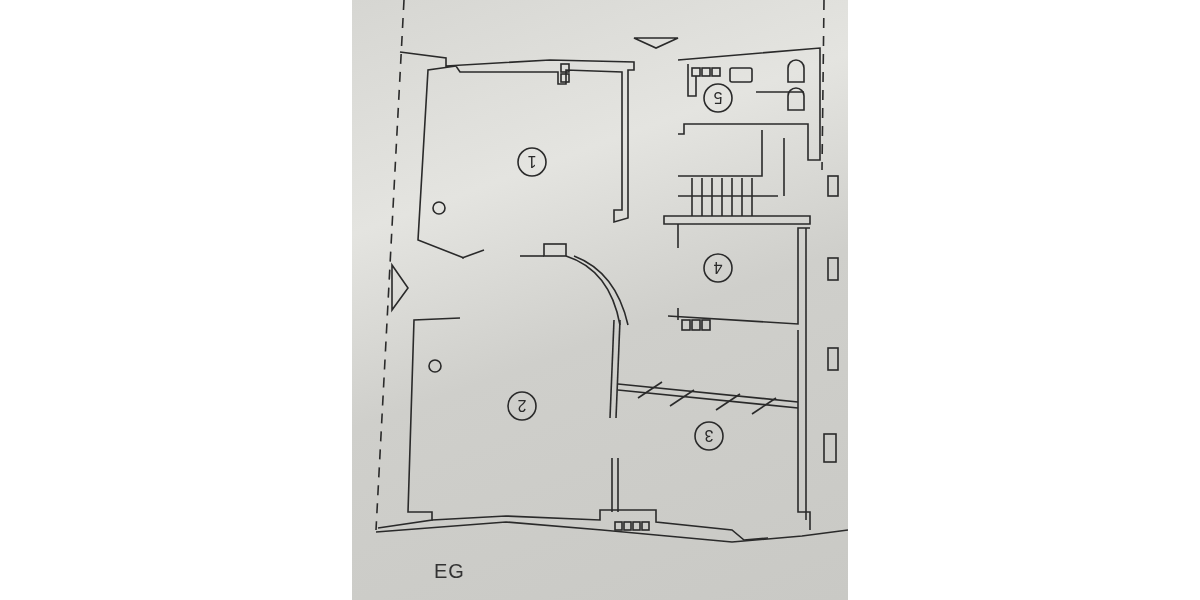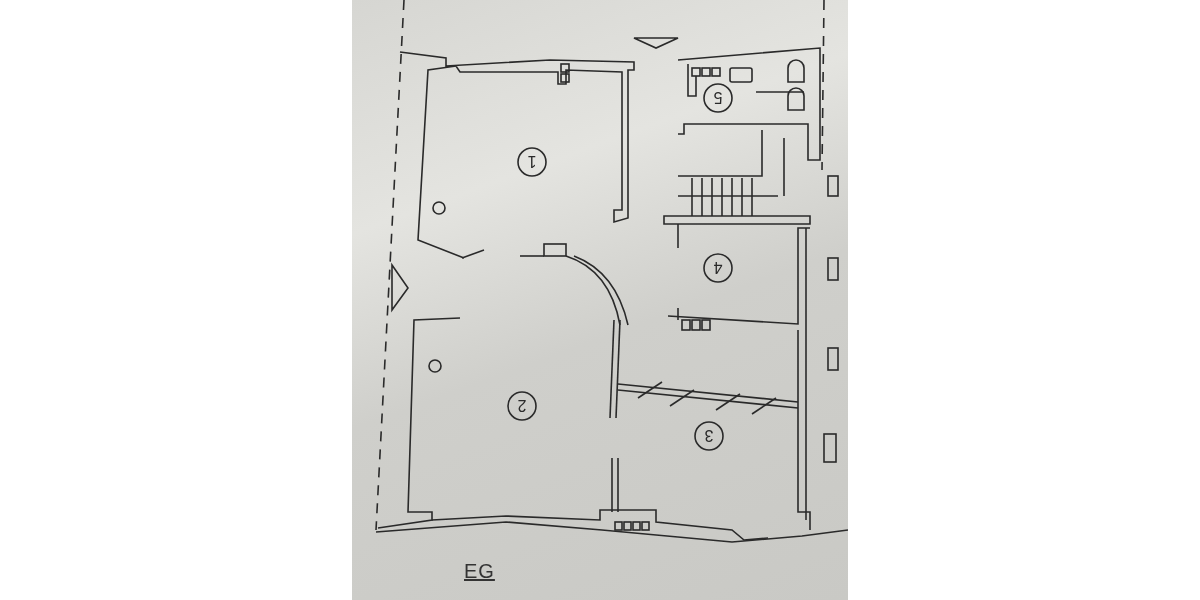--- a/index.html
+++ b/index.html
@@ -1,20 +1,20 @@
 <!DOCTYPE html>
 <html><head>
   <meta charset="utf-8">
   <style>
     html, body { margin: 0; padding: 0; background: #ffffff; }
     body { width: 1200px; height: 600px; position: relative; overflow: hidden; font-family: "Liberation Sans", sans-serif; }
     .photo { position: absolute; left: 352px; top: 0; width: 496px; height: 600px;
       background: linear-gradient(160deg, #d6d6d2 0%, #e4e4e0 30%, #cfcfcb 55%, #c9c9c5 100%); overflow: hidden; }
     .photo svg { position: absolute; left: 0; top: 0; }
-    .label-eg { position: absolute; left: 112px; top: 560px; font-size: 20px; color: #333; letter-spacing: 1px; text-decoration: underline; }
+    .label-eg { position: absolute; left: 82px; top: 560px; font-size: 20px; color: #333; letter-spacing: 1px; }
   </style>
 </head>
 <body>
 
 <div class="photo">
   <svg width="496" height="600" viewBox="0 0 496 600" fill="none" stroke="#2a2a2a" stroke-width="1.6">
 
     <line x1="52" y1="0" x2="24" y2="530" stroke-dasharray="10,8"></line>
     <line x1="472" y1="0" x2="470" y2="170" stroke-dasharray="10,8"></line>
 

